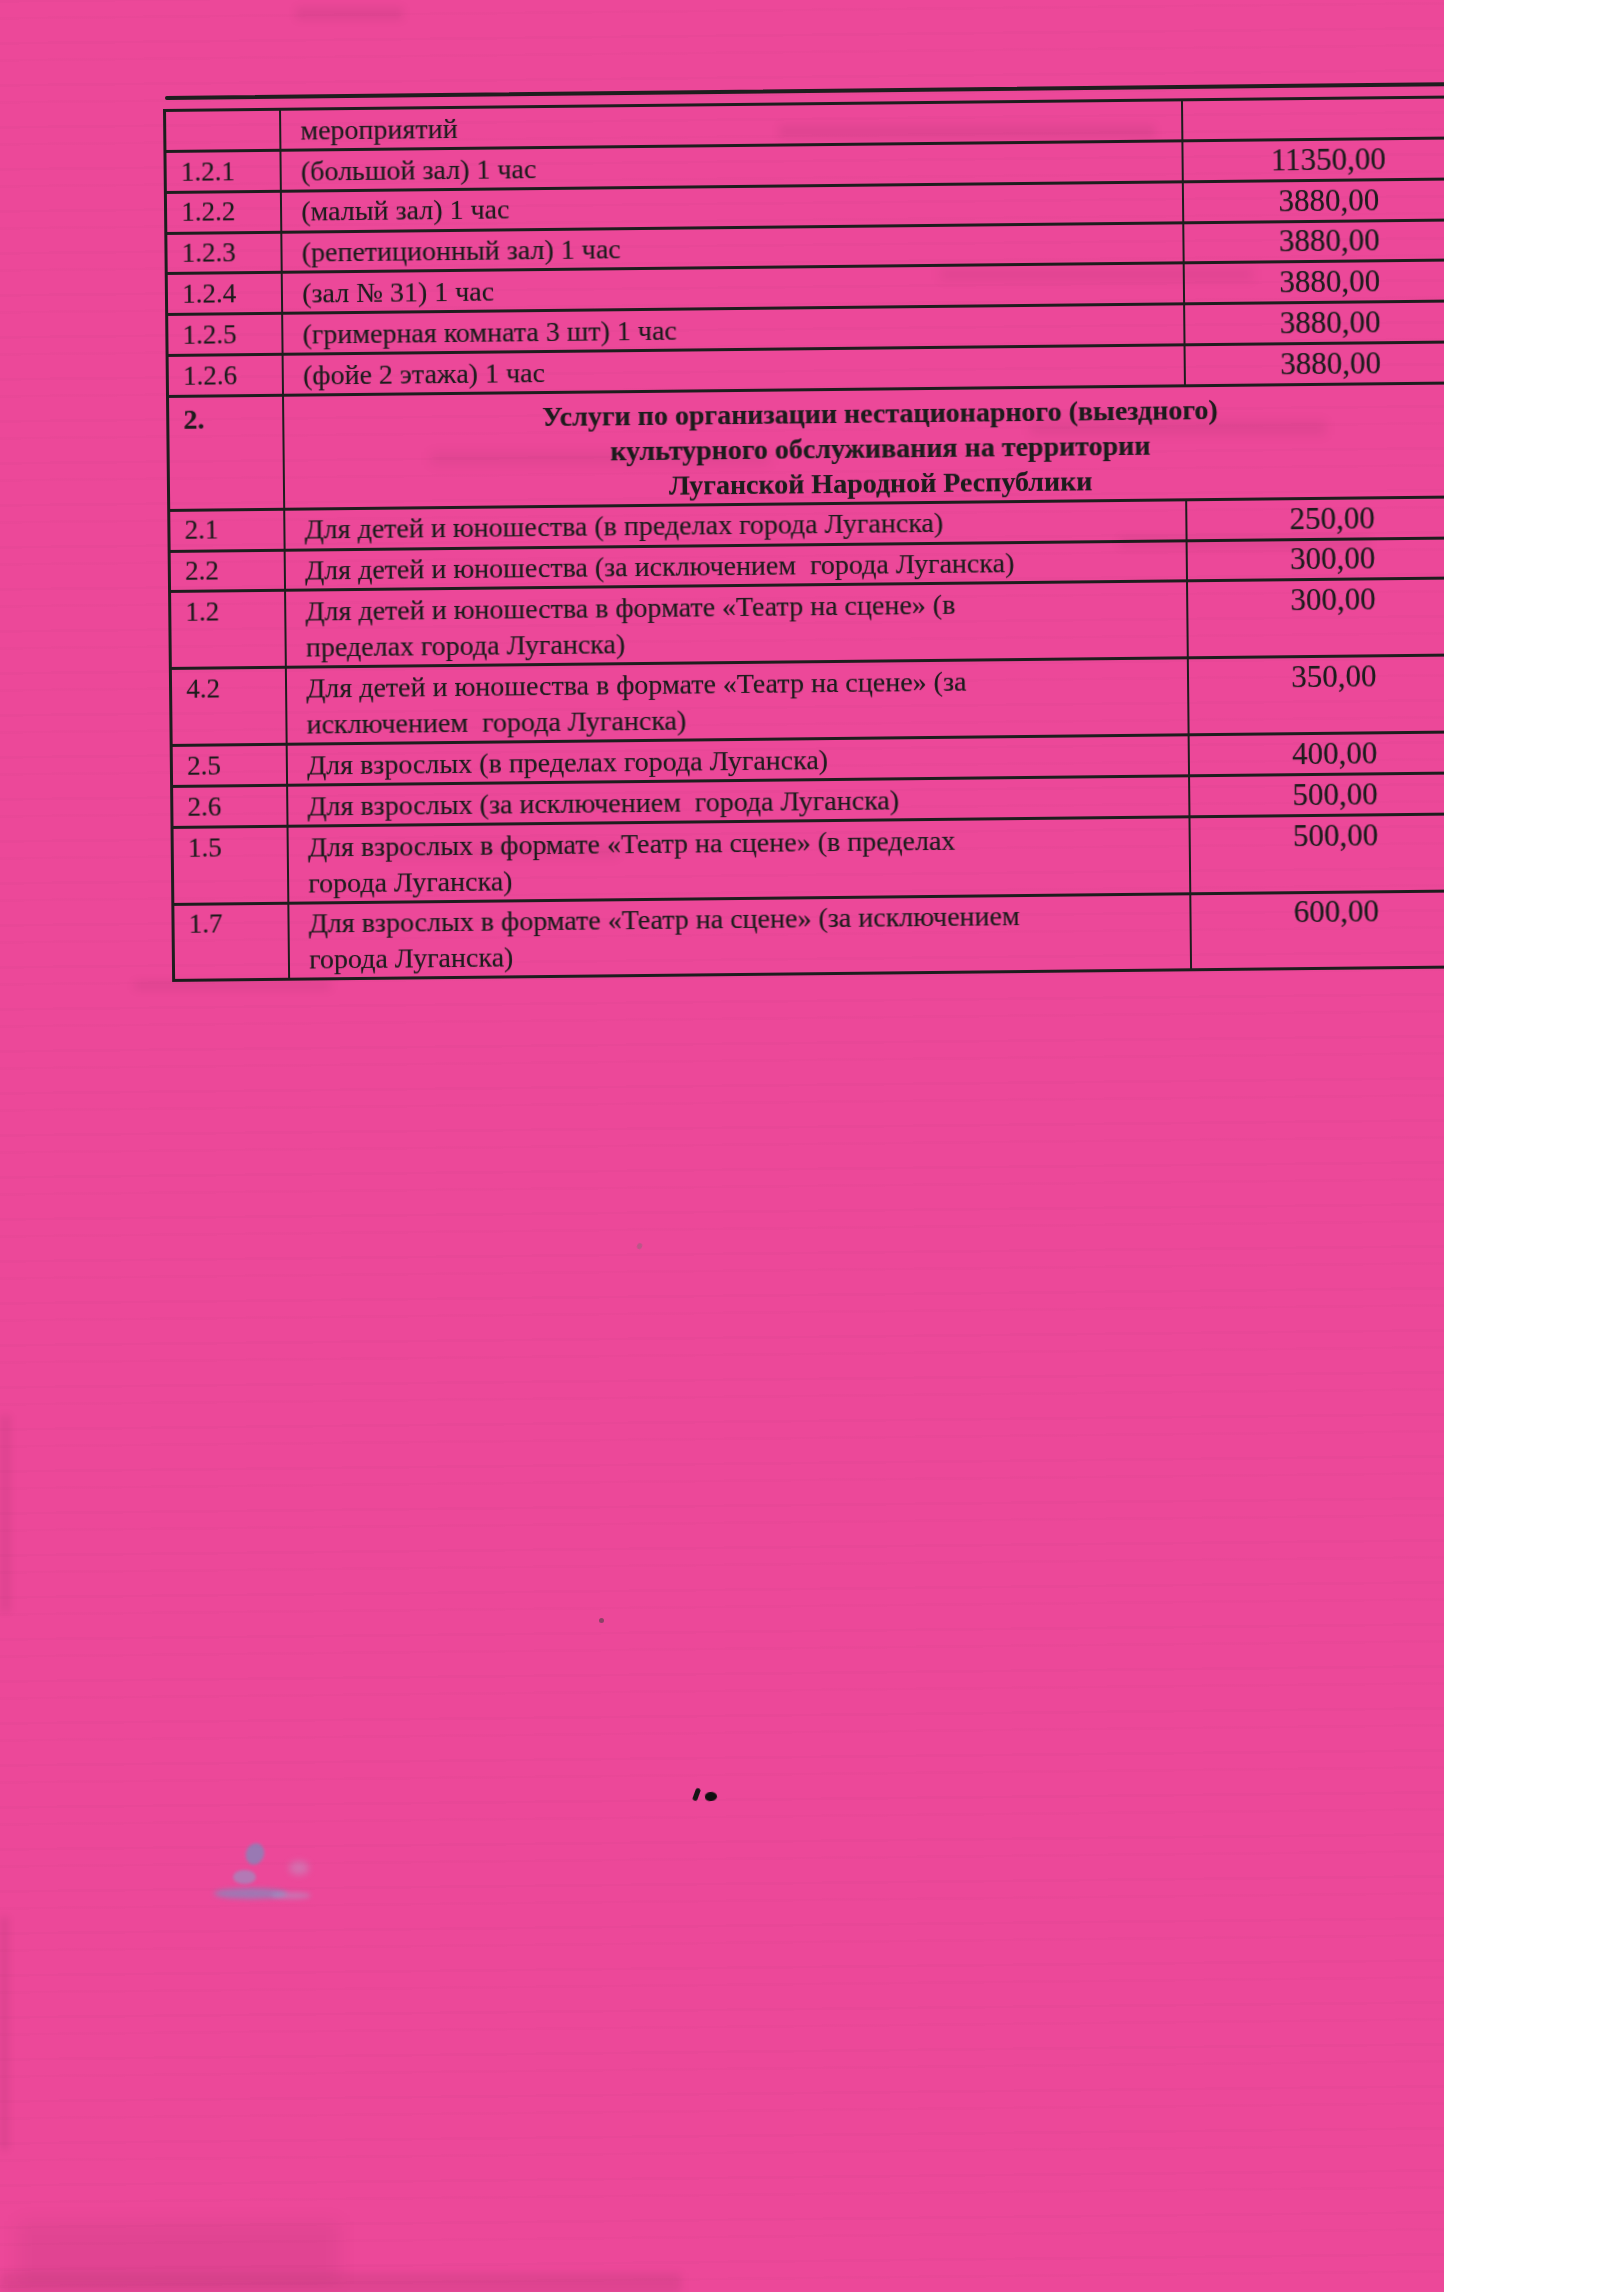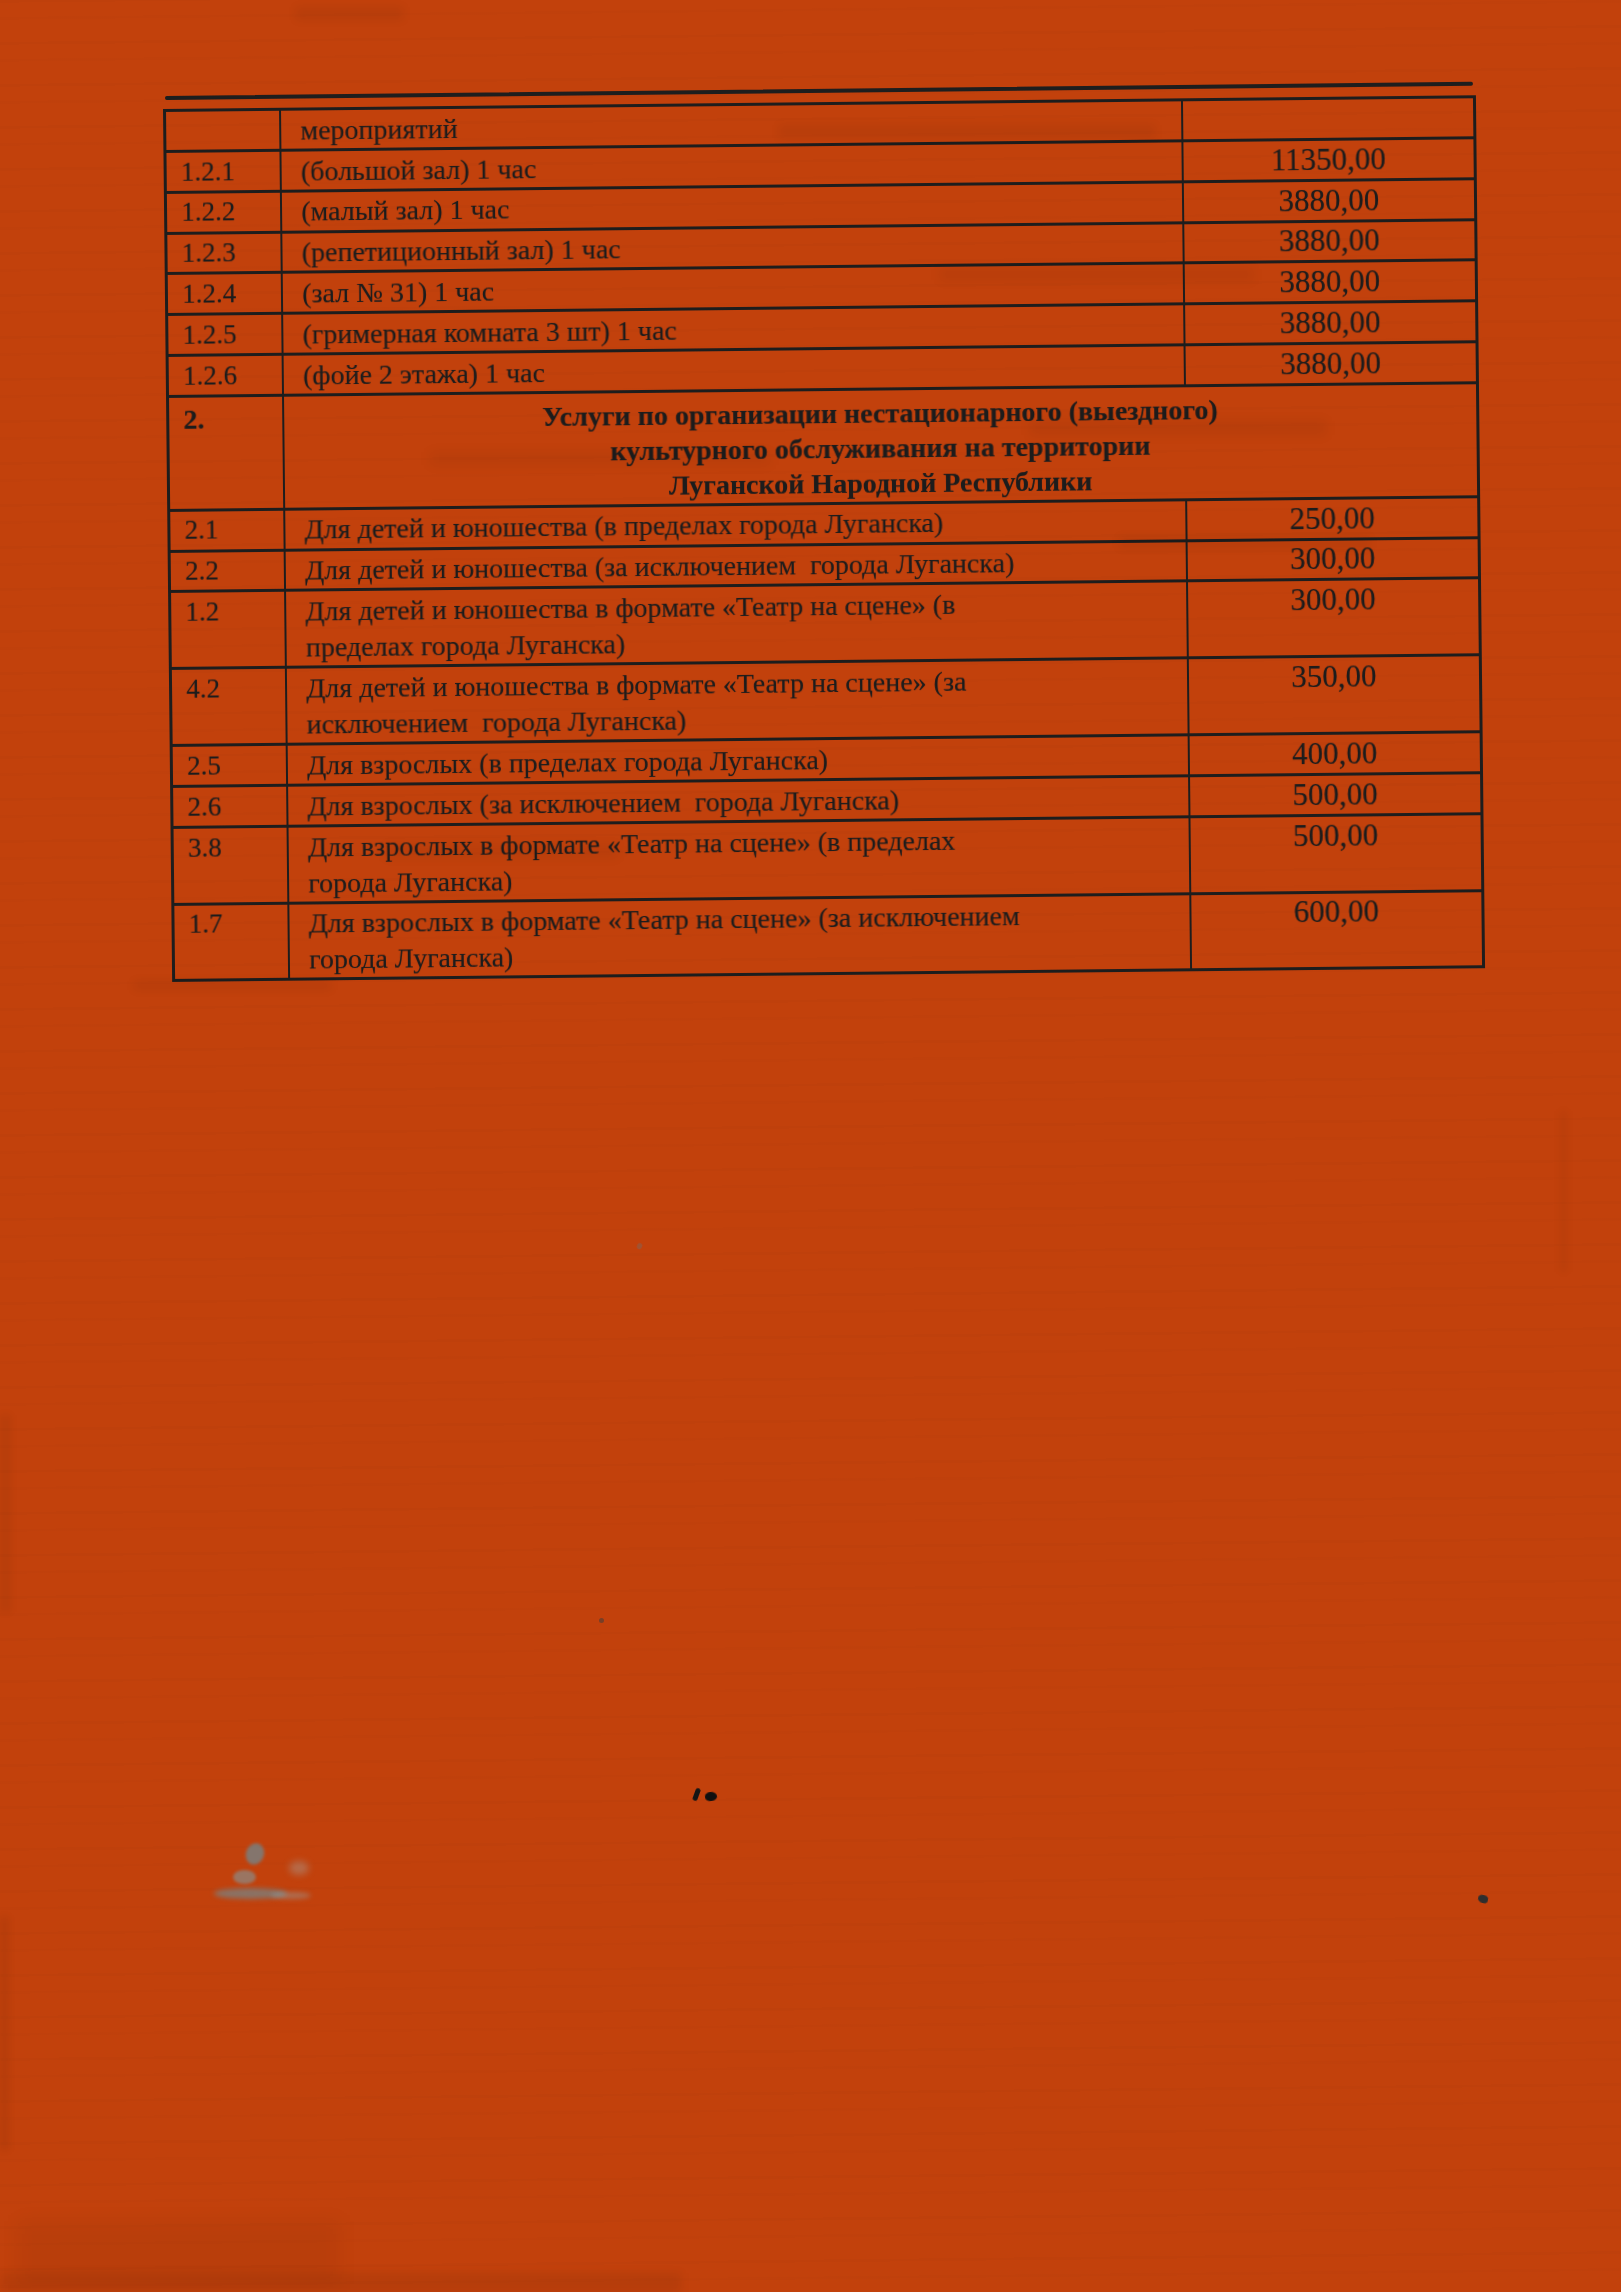--- a/index.html
+++ b/index.html
@@ -1,19 +1,19 @@
 <!DOCTYPE html>
 <html style="font-size:14.3px"><head>
 <meta charset="utf-8">
 <style>
   html,body{margin:0;padding:0;background:#ffffff;}
   .page{
     position:relative;
-    width:1621px;height:2293px;
-    background:#c2410c;
+    width:1444px;height:2293px;
+    background:#ec4899;
     overflow:hidden;
     font-family:"Liberation Serif","DejaVu Serif",serif;
   }
   
   .noise{
     position:absolute;inset:0;
     background:repeating-linear-gradient(179.4deg,
       rgba(0,0,0,.014) 0 2.7px, transparent 2.7px 17px,
       rgba(0,0,0,.01) 17px 19.7px, transparent 19.7px 42px);
     pointer-events:none;
@@ -150,21 +150,21 @@
           <td class="num">2.5</td>
           <td class="desc">Для взрослых (в пределах города Луганска)</td>
           <td class="val">400,00</td>
         </tr>
         <tr class="r1">
           <td class="num">2.6</td>
           <td class="desc">Для взрослых (за исключением  города Луганска)</td>
           <td class="val">500,00</td>
         </tr>
         <tr class="r2">
-          <td class="num">3.8</td>
+          <td class="num">1.5</td>
           <td class="desc">Для взрослых в формате «Театр на сцене» (в пределах
 города Луганска)</td>
           <td class="val">500,00</td>
         </tr>
         <tr class="r2">
           <td class="num">1.7</td>
           <td class="desc">Для взрослых в формате «Театр на сцене» (за исключением
 города Луганска)</td>
           <td class="val">600,00</td>
         </tr>

